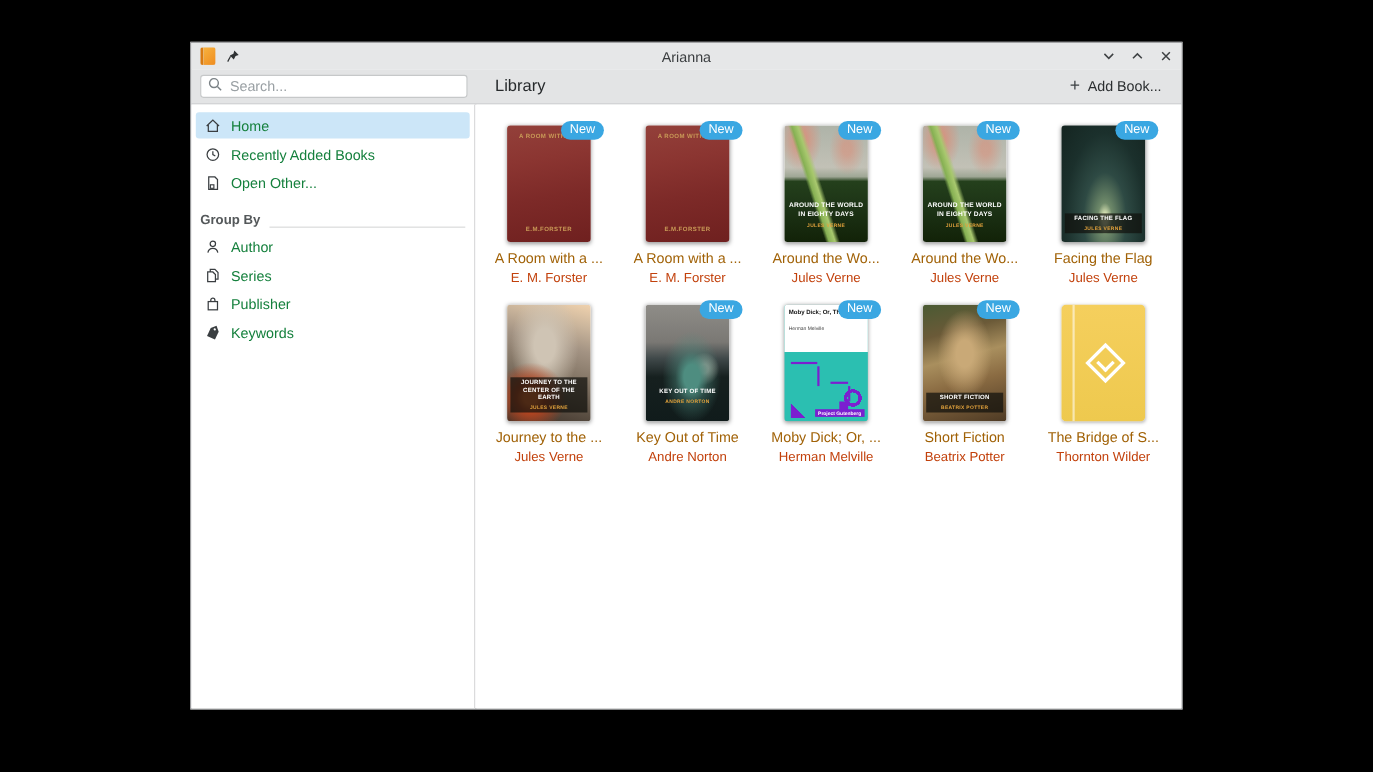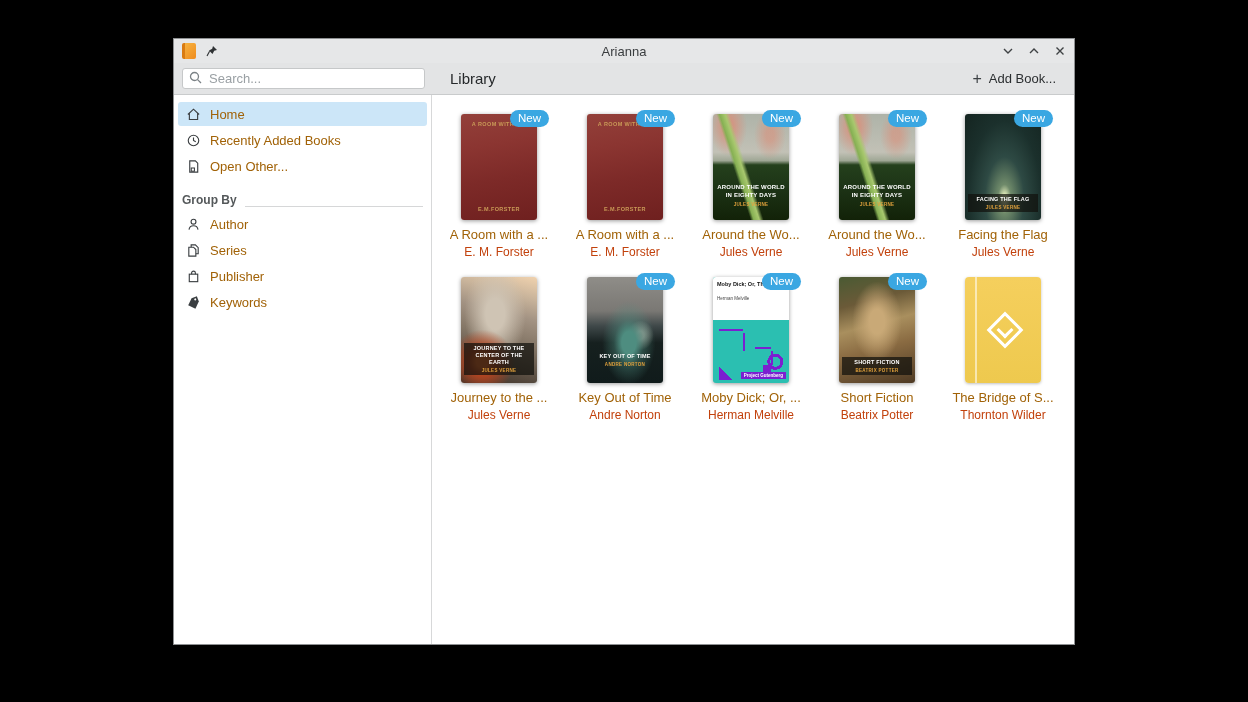--- a/index.html
+++ b/index.html
@@ -19,21 +19,21 @@
   .topbar{position:absolute;top:24px;left:0;right:0;height:32px;background:#e3e4e5;border-bottom:1px solid #c9cbcc;display:flex;align-items:center;}
   .search-wrap{margin-left:8px;width:243px;height:21px;background:#fff;border:1px solid #c6c8c9;border-radius:3px;display:flex;align-items:center;padding:4px 6px;gap:5px;}
   .search-wrap input{border:none;outline:none;flex:1;font-size:13px;color:#232629;font-family:"Liberation Sans",sans-serif;background:transparent;min-width:0;}
   .search-wrap input::placeholder{color:#9aa0a4;}
   .page-title{margin-left:25px;font-size:15px;font-weight:500;color:#26292b;}
   .add-book{margin-left:auto;margin-right:12px;display:flex;align-items:center;gap:7px;font-size:13px;color:#2b2e30;background:none;border:none;font-family:"Liberation Sans",sans-serif;cursor:pointer;}
   .plus-glyph{font-size:16px;line-height:1;color:#3c4043;}
 
   
   .sidebar{position:absolute;top:56px;left:0;width:258px;bottom:0;background:#fff;border-right:1px solid #d7d8d9;padding-top:5px;}
-  .side-item{height:24px;margin:2px 4px;border-radius:3px;display:flex;align-items:center;gap:9px;padding:0 7px;font-size:13px;color:#a16207;cursor:pointer;}
+  .side-item{height:24px;margin:2px 4px;border-radius:3px;display:flex;align-items:center;gap:9px;padding:0 7px;font-size:13px;color:#15803d;cursor:pointer;}
   .side-item.selected{background:#cce6f8;}
   .sicon{width:16px;height:16px;display:flex;align-items:center;justify-content:center;}
   .group-header{margin:15px 8px 5px 8px;display:flex;align-items:flex-end;gap:8px;font-size:12px;font-weight:bold;color:#54585a;}
   .group-header .rule{flex:1;height:1px;background:#d6d7d8;}
 
   
   .content{position:absolute;top:56px;left:259px;right:0;bottom:0;background:#fff;overflow:hidden;}
   .book-grid{position:absolute;left:3px;top:19px;display:grid;grid-template-columns:repeat(5,126px);}
   .card{width:126px;display:flex;flex-direction:column;align-items:center;margin-bottom:18px;cursor:pointer;}
   .cover-wrap{position:relative;width:76px;height:106px;}

